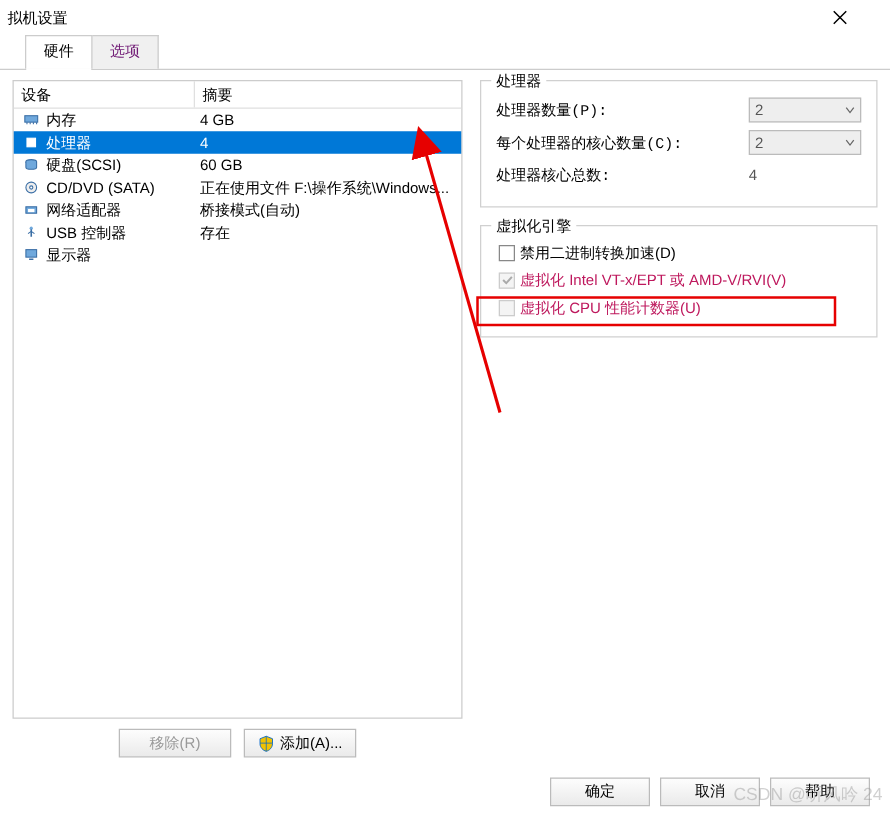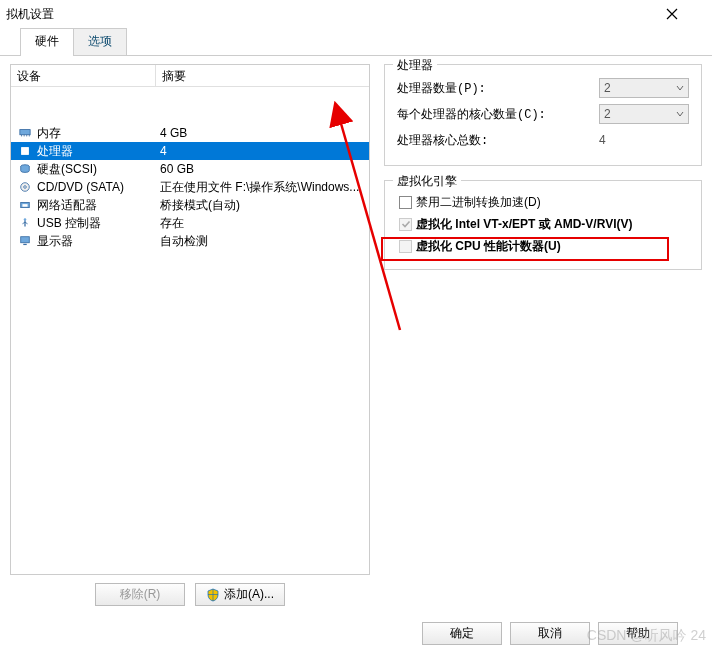--- a/index.html
+++ b/index.html
@@ -4,29 +4,29 @@
   <style>
     * { box-sizing: border-box; margin: 0; padding: 0; font-family: "Microsoft YaHei", "Segoe UI", sans-serif; font-size: 12px; }
     body { width: 712px; height: 655px; background: #fff; position: relative; color: #000; }
     .titlebar { height: 28px; display: flex; align-items: center; padding: 0 20px 0 6px; justify-content: space-between; }
     .close-btn { width: 40px; height: 28px; display: flex; align-items: center; justify-content: center; cursor: default; }
     .close-btn svg { width: 12px; height: 12px; }
     .tabbar { display: flex; padding: 0 20px; border-bottom: 1px solid #ccc; }
     .tab { padding: 4px 14px 5px; border: 1px solid #ccc; border-bottom: none; margin-right: -1px; background: #fff; position: relative; cursor: default; }
     .tab.active { background: #fff; z-index: 1; }
     .tab.active::after { content:""; position:absolute; left:0; right:0; bottom:-1px; height:1px; background:#fff; }
-    .tab:not(.active){ color:#0c4a6e; background:#f0f0f0; }
+    .tab:not(.active){ color:#701a75; background:#f0f0f0; }
     .content { display: flex; padding: 8px 10px 10px 10px; gap: 14px; height: 560px; justify-content: center; }
     .left-panel { width: 360px; display: flex; flex-direction: column; }
     .device-table { border: 1px solid #ccc; flex: 1; display: flex; flex-direction: column; }
     .table-header { display: flex; height: 22px; border-bottom: 1px solid #e0e0e0; }
     .th { padding: 3px 6px; color: #000; }
     .th.dev { width: 145px; border-right: 1px solid #e0e0e0; }
     .th.sum { flex: 1; }
-    .table-body { flex:1;margin-top:37px; }
+    .table-body { flex:1; }
     .row { display: flex; height: 18px; align-items: center; padding: 0 2px; cursor: default; }
     .row.selected { background: #0078d7; color: #fff; }
     .cell-dev { width: 143px; display:flex; align-items:center; gap:4px; padding-left:4px; }
     .cell-sum { flex:1; padding-left:4px; white-space: nowrap; overflow:hidden; text-overflow: ellipsis; }
     .dev-icon { width:16px; height:14px; display:inline-flex; align-items:center; justify-content:center; }
     .dev-icon svg { width:14px; height:12px; }
     .panel-buttons { display:flex; justify-content:center; gap:10px; margin-top: 8px; }
     .winbtn { min-width: 90px; height: 23px; border: 1px solid #bbb; background: linear-gradient(#fdfdfd,#eaeaea); display:inline-flex; align-items:center; justify-content:center; gap:4px; cursor: default; }
     .winbtn.disabled { color:#999; }
     .shield { width:14px; height:14px; }
@@ -36,23 +36,23 @@
     .form-row { display:flex; align-items:center; height: 26px; }
     .form-label { flex:1;font-family:Liberation Mono, monospace; }
     .form-val { width: 90px; text-align:left; color:#555; }
     .combo { width: 90px; height: 20px; border:1px solid #bbb; background:#eee; display:flex; align-items:center; justify-content:space-between; padding:0 4px; color:#555; }
     .combo.wide { flex:1; width:auto; background:#fdfdfd; color:#000; }
     .combo-arrow svg { width:8px; height:8px; }
     .chk-row { display:flex; align-items:center; height:22px; gap:4px; padding-left: 2px; }
     .chk { width:13px; height:13px; border:1px solid #888; display:inline-flex; align-items:center; justify-content:center; background:#fff; }
     .chk.disabled { border-color:#ccc; background:#f4f4f4; }
     .chk svg { width:10px; height:10px; }
-    .chk-label.disabled { color:#000000;font-weight:bold; }
+    .chk-label.disabled { color:#be185d; }
     .highlight-box { position:absolute; border: 2px solid #e60000; pointer-events:none; }
-    .footer { position:absolute; bottom: 10px; right: 34px; display:flex; gap: 8px; }
+    .footer { position:absolute; bottom: 10px; right: 16px; display:flex; gap: 8px; }
     .winbtn.primary { min-width: 80px; }
     .watermark { position:absolute; right:6px; bottom: 10px; color: rgba(150,150,150,0.45); font-size: 14px; pointer-events:none; }
     .arrow-annot { position:absolute; pointer-events:none; }
   </style>
 </head>
 <body>
 
 <div class="titlebar">
   <span>拟机设置</span>
   <div class="close-btn">
@@ -156,21 +156,20 @@
           <div class="row">
     <div class="cell-dev">
       <span class="dev-icon">
                 <svg viewBox="0 0 14 14">
                   <rect x="2" y="2" width="10" height="7" fill="#6fa8dc" stroke="#3a6ea5"></rect>
                   <line x1="5" y1="11" x2="9" y2="11" stroke="#3a6ea5" stroke-width="1.5"></line>
                 </svg>
               </span>
       <span>显示器</span>
     </div>
-    <div class="cell-sum">自动检测</div>
           </div>
         </div>
     </div>
     <div class="panel-buttons">
       <div class="winbtn disabled">
         <span>移除(R)</span>
       </div>
       <div class="winbtn">
         <svg class="shield" viewBox="0 0 14 14">
             <path d="M7 1 L12 3 V7 C12 10 9.5 12.5 7 13 C4.5 12.5 2 10 2 7 V3 Z" fill="#f2c200" stroke="#0066cc" stroke-width="0.7"></path>

